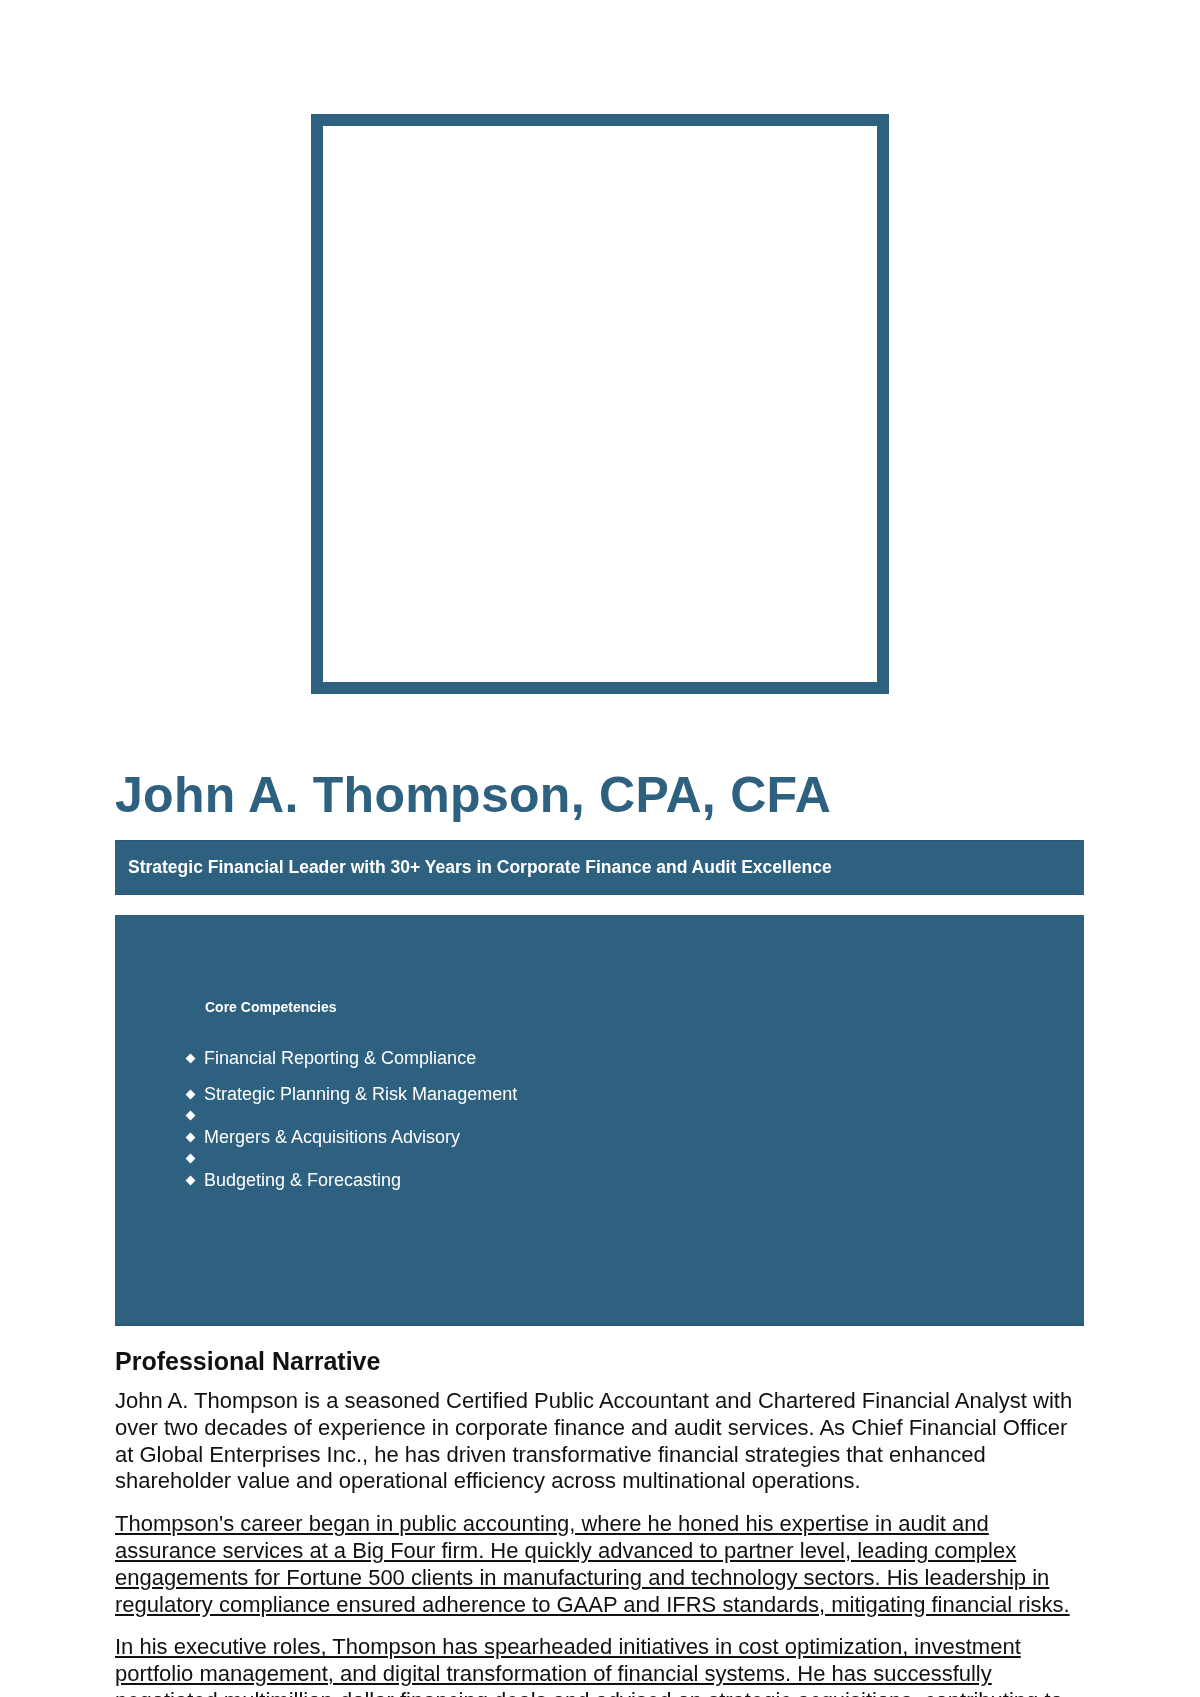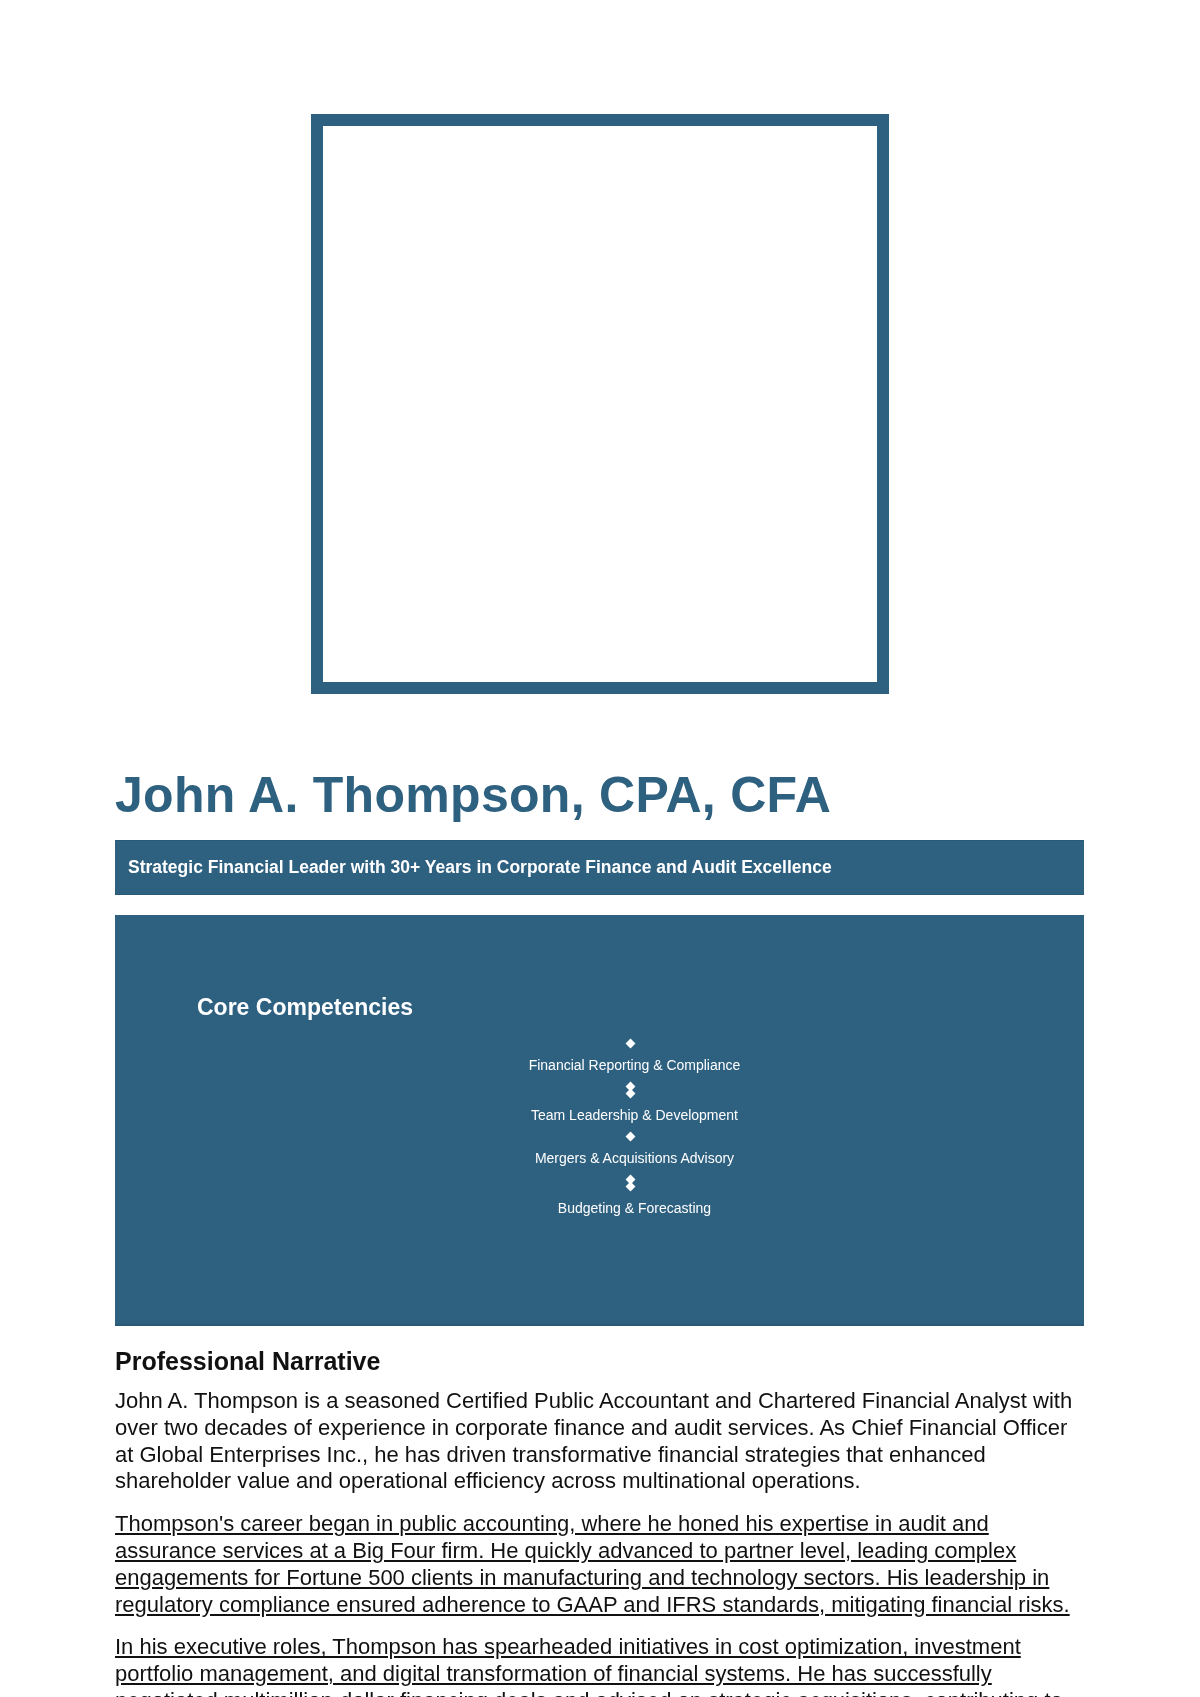--- a/index.html
+++ b/index.html
@@ -56,35 +56,35 @@
     }
     .competencies-box {
       margin-top: 20px;
       background: #2e6080;
       height: 411px;
       padding: 77px 0 0 82px;
       color: #ffffff;
       border-bottom: 2px solid #2a5877;
     }
     .competencies-title {
-      font-size: 23px;
+      font-size: 14px;
       font-weight: bold;
       line-height: 30px;
       margin-bottom: 18px;
+      margin-left: 8px;
     }
     .competency-list {
       list-style: none;
       margin-left: -12px;
     }
     .competency-item {
       display: flex;
       align-items: center;
-      font-size: 14px;
+      font-size: 18px;
       line-height: 36px;
-      flex-direction: column;
     }
     .diamond {
       display: inline-block;
       width: 7px;
       height: 7px;
       background: #ffffff;
       transform: rotate(45deg);
       margin-right: 10px;
       margin-left: 2px;
     }
@@ -123,24 +123,24 @@
 
     <section class="competencies-box">
       <h2 class="competencies-title">Core Competencies</h2>
       <ul class="competency-list">
         <li class="competency-item">
           <span class="diamond"></span>
           <span>Financial Reporting &amp; Compliance</span>
         </li>
         <li class="competency-item">
           <span class="diamond"></span>
+          <span>Strategic Planning &amp; Risk Management</span>
         </li>
         <li class="competency-item">
           <span class="diamond"></span>
-          <span>Team Leadership &amp; Development</span>
         </li>
         <li class="competency-item">
           <span class="diamond"></span>
           <span>Mergers &amp; Acquisitions Advisory</span>
         </li>
         <li class="competency-item">
           <span class="diamond"></span>
         </li>
         <li class="competency-item">
           <span class="diamond"></span>

